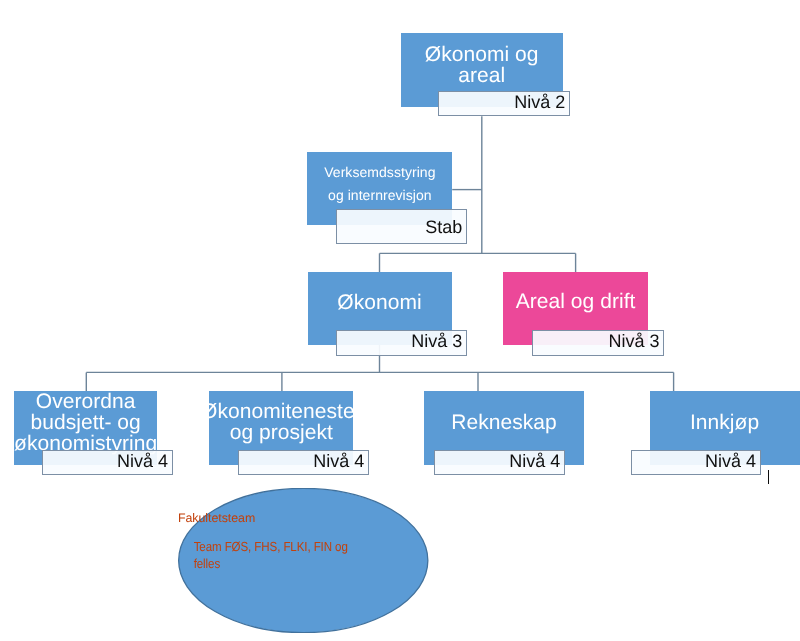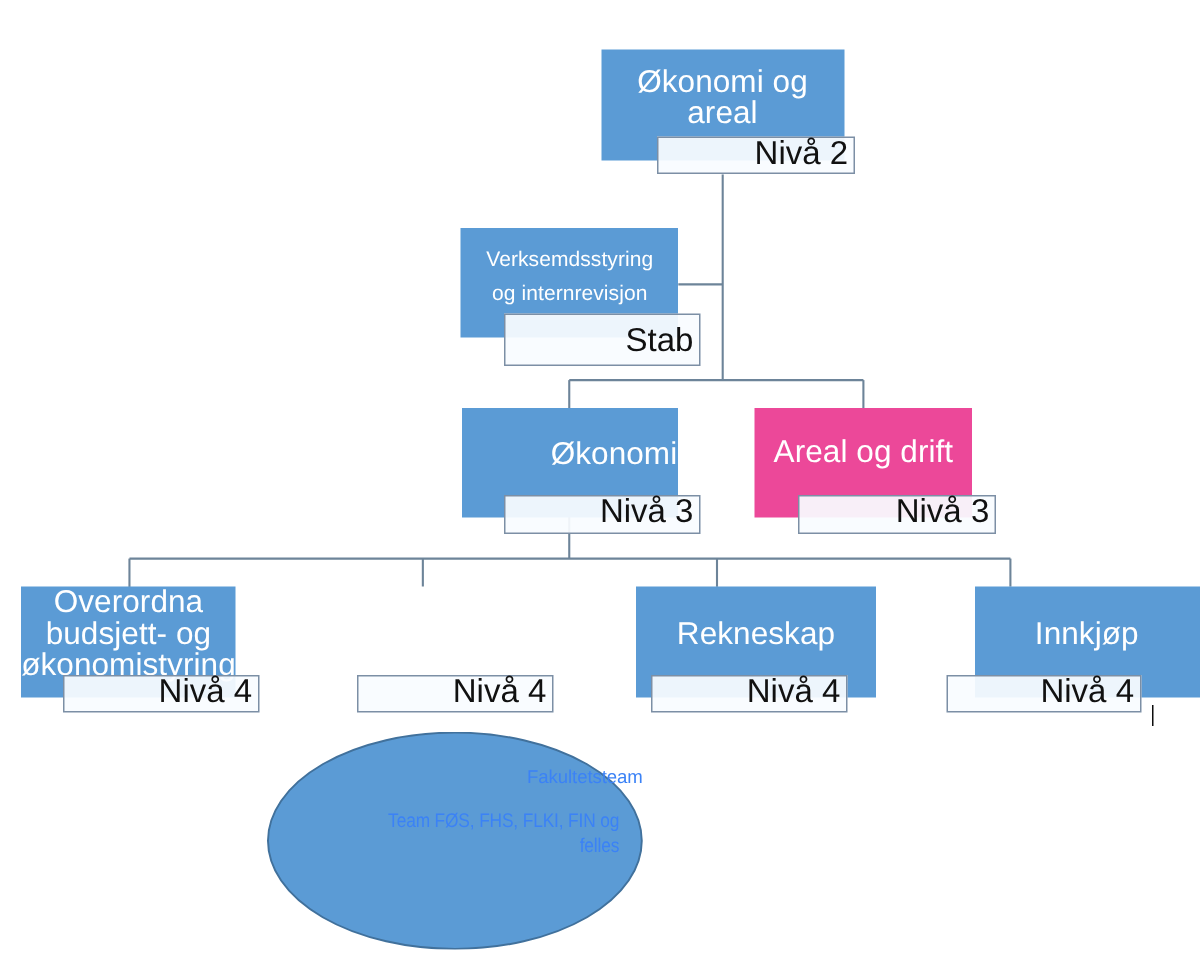--- a/index.html
+++ b/index.html
@@ -14,26 +14,26 @@
     box-sizing:border-box;}
   .boxmain.blue{background:#5b9bd5;}
   .boxmain.gray{background:#ec4899;}
   .boxmain > span{color:#ffffff;text-align:center;font-size:21px;
     line-height:20.8px;display:block;white-space:pre-line;
     letter-spacing:0.05px;position:relative;top:-4.6px;}
 
   .lvl{position:absolute;box-sizing:border-box;border:1px solid #7c8fa5;
     background:rgba(249,252,255,0.93);color:#111111;
     display:flex;align-items:center;justify-content:flex-end;}
-  .lvl > span{padding-right:3.5px;line-height:1;font-size:22px;
+  .lvl > span{padding-right:3.5px;line-height:1;font-size:18px;
     position:relative;top:-1.5px;display:block;white-space:nowrap;}
 
   .conns{position:absolute;left:0;top:0;}
 
-  .ellipse{position:absolute;color:#3b82f6;text-align:right;}
+  .ellipse{position:absolute;color:#c2410c;text-align:left;}
   .ell-shape{position:absolute;left:0;top:0;}
   .ell-title{position:absolute;left:0;right:0;font-size:12.4px;line-height:14px;
     letter-spacing:-0.05px;top:22.5px;}
   .ell-sub{position:absolute;left:0;right:0;font-size:13.2px;line-height:16.5px;
     letter-spacing:-0.1px;white-space:pre-line;top:51px;
     transform:scaleX(0.875);transform-origin:center top;}
   .tick{position:absolute;background:#0d0d0d;}
 </style>
 </head>
 <body>
@@ -64,21 +64,21 @@
   </div>
 
   <div class="boxmain blue" style="left:307.2px;top:152.3px;width:145.3px;height:73.2px;">
     <span style="font-size:14px;line-height:23px;top:-4.8px;">Verksemdsstyring
 og internrevisjon</span>
   </div>
   <div class="lvl" style="left:335.6px;top:209px;width:131.2px;height:35px;">
     <span style="top:0px;">Stab</span>
   </div>
 
-  <div class="boxmain blue" style="left:307.5px;top:272.2px;width:144.0px;height:72.5px;justify-content:flex-end;">
+  <div class="boxmain blue" style="left:307.5px;top:272.2px;width:144.0px;height:72.5px;">
     <span>Økonomi</span>
   </div>
   <div class="lvl" style="left:335.6px;top:329.5px;width:131.2px;height:26.0px;">
     <span>Nivå 3</span>
   </div>
 
   <div class="boxmain gray" style="left:503.4px;top:272.2px;width:144.4px;height:73.3px;">
     <span style="top:-6.9px;">Areal og drift</span>
   </div>
   <div class="lvl" style="left:531.5px;top:329.5px;width:132.5px;height:26.0px;">
@@ -87,20 +87,24 @@
 
   <div class="boxmain blue" style="left:13.8px;top:391.3px;width:143.7px;height:73.4px;">
     <span>Overordna
 budsjett- og
 økonomistyring</span>
   </div>
   <div class="lvl" style="left:41.6px;top:449.9px;width:131.0px;height:24.7px;">
     <span>Nivå 4</span>
   </div>
 
+  <div class="boxmain blue" style="left:209.3px;top:391.0px;width:144.1px;height:73.7px;">
+    <span>Økonomitenester
+og prosjekt</span>
+  </div>
   <div class="lvl" style="left:238.0px;top:449.9px;width:130.7px;height:24.7px;">
     <span>Nivå 4</span>
   </div>
 
   <div class="boxmain blue" style="left:424px;top:391.2px;width:160px;height:73.5px;">
     <span>Rekneskap</span>
   </div>
   <div class="lvl" style="left:434.0px;top:449.9px;width:130.7px;height:24.7px;">
     <span>Nivå 4</span>
   </div>

